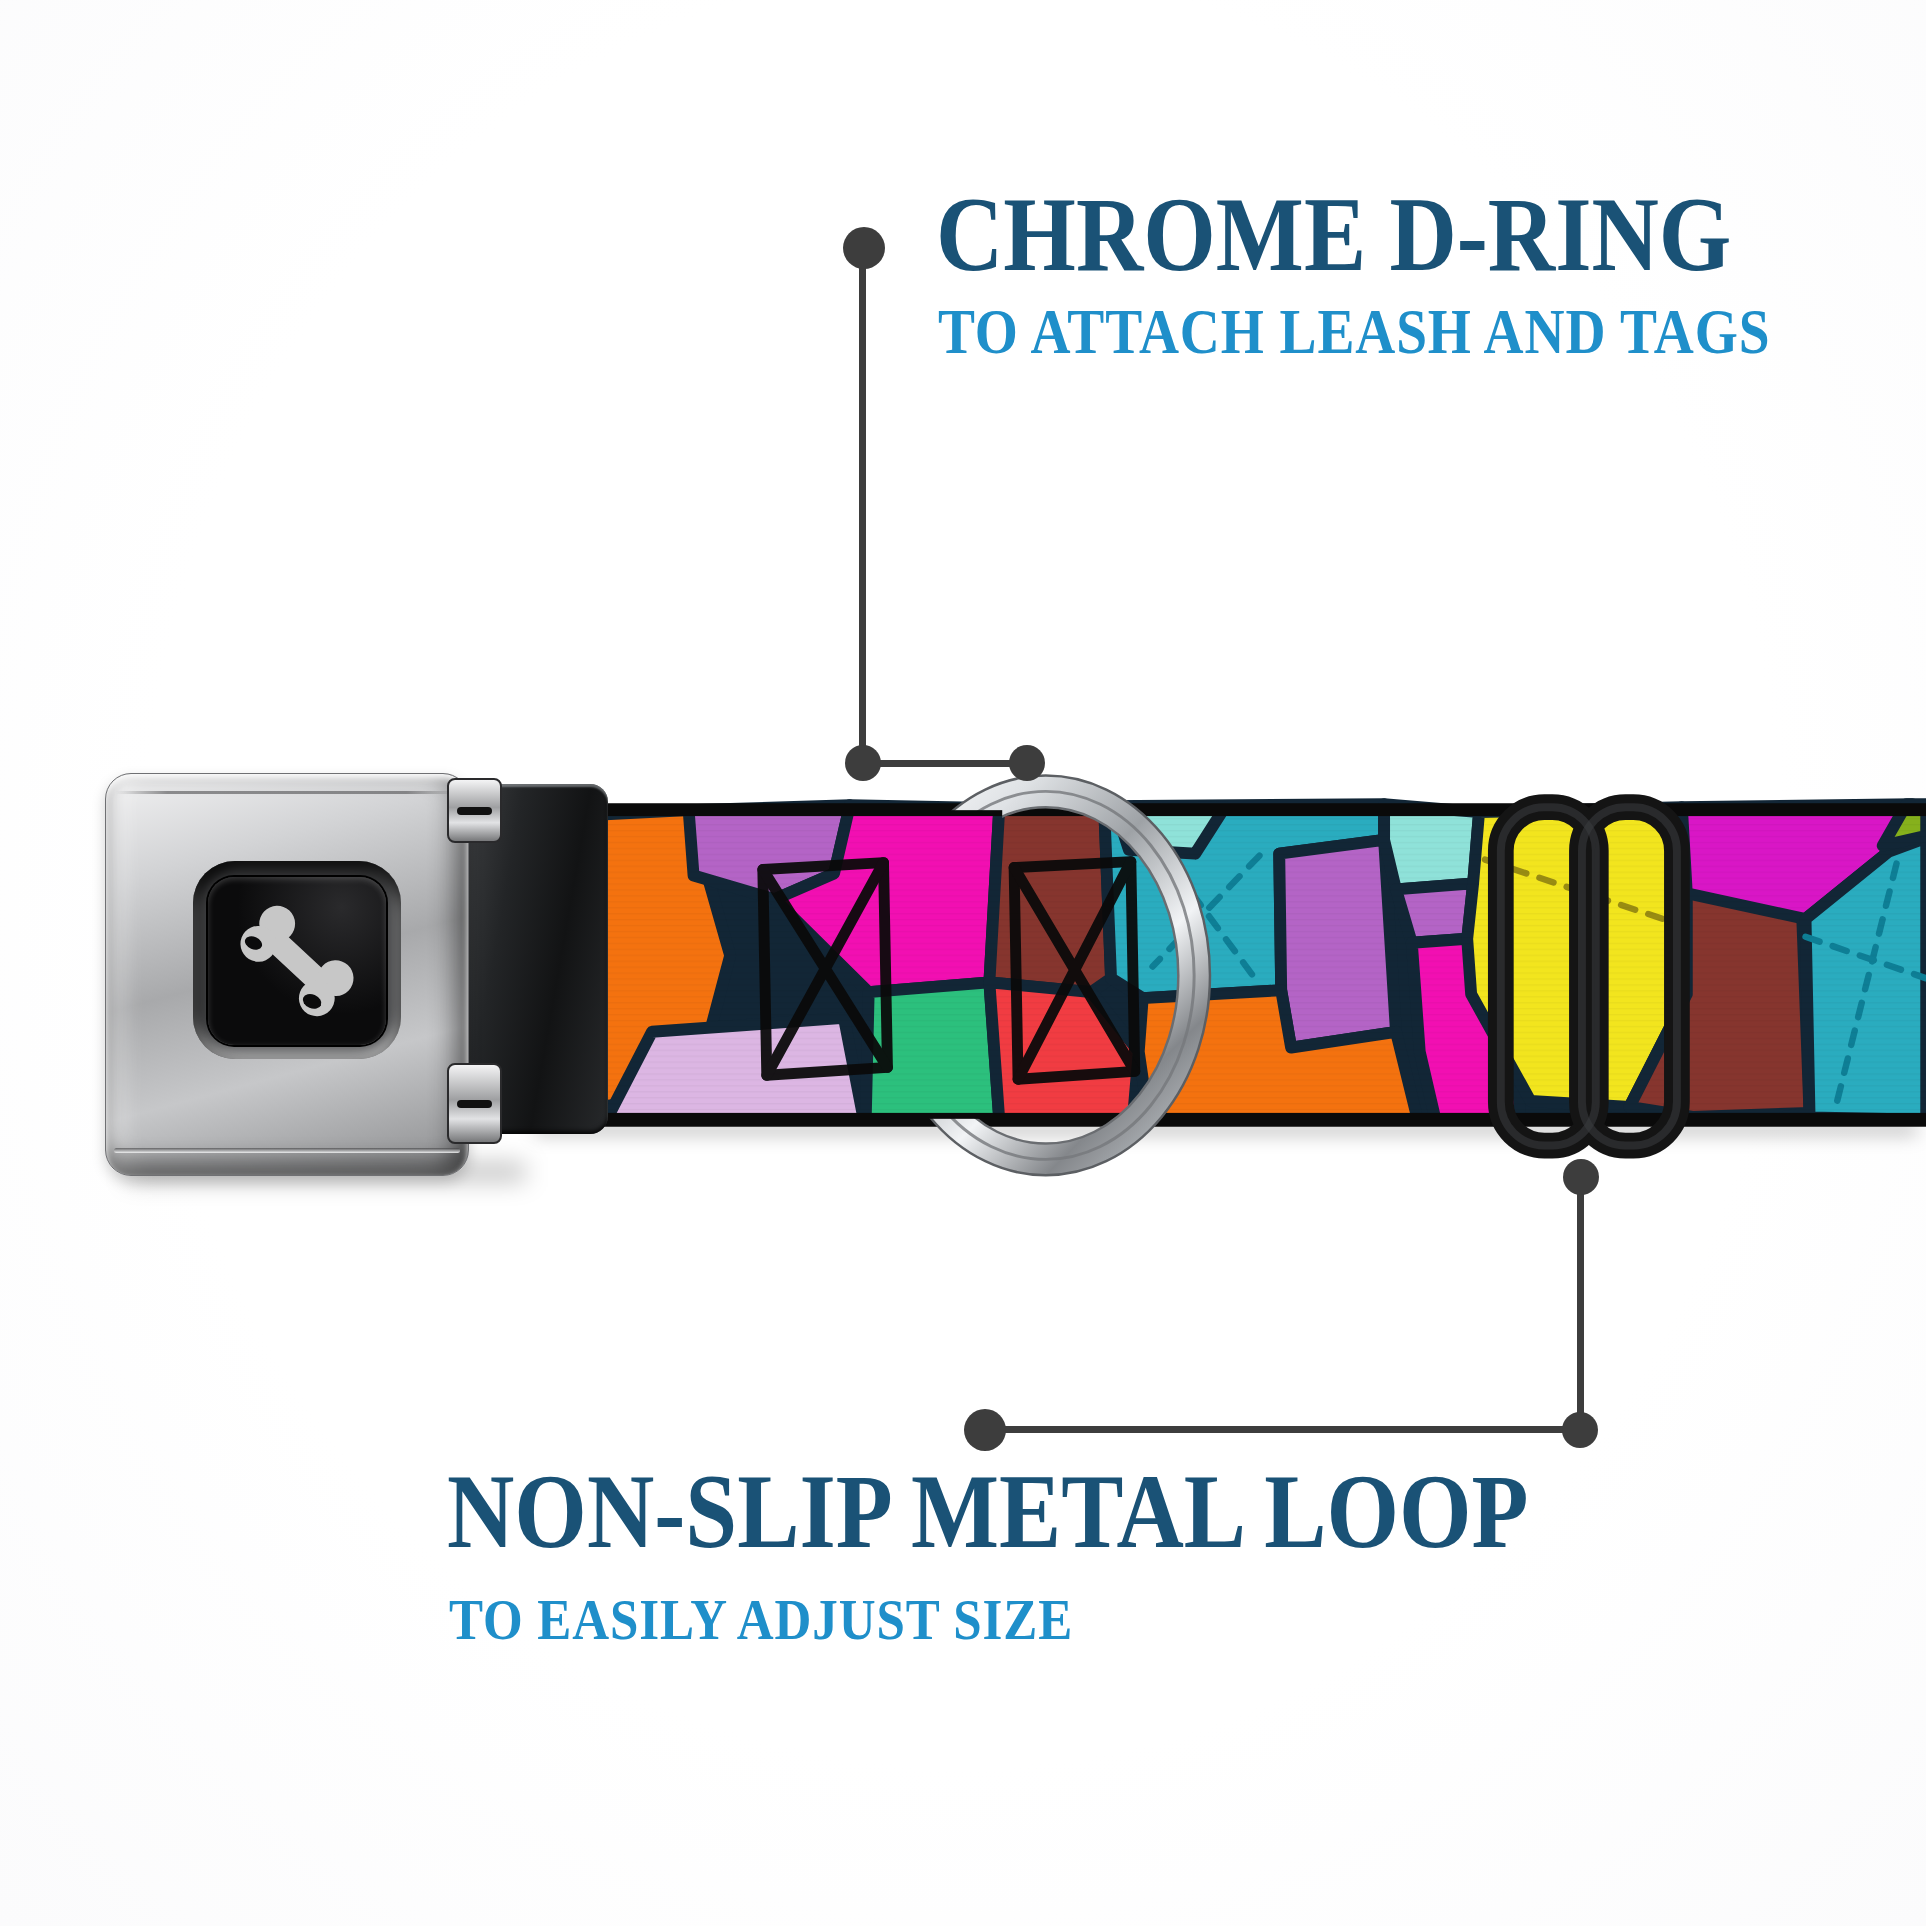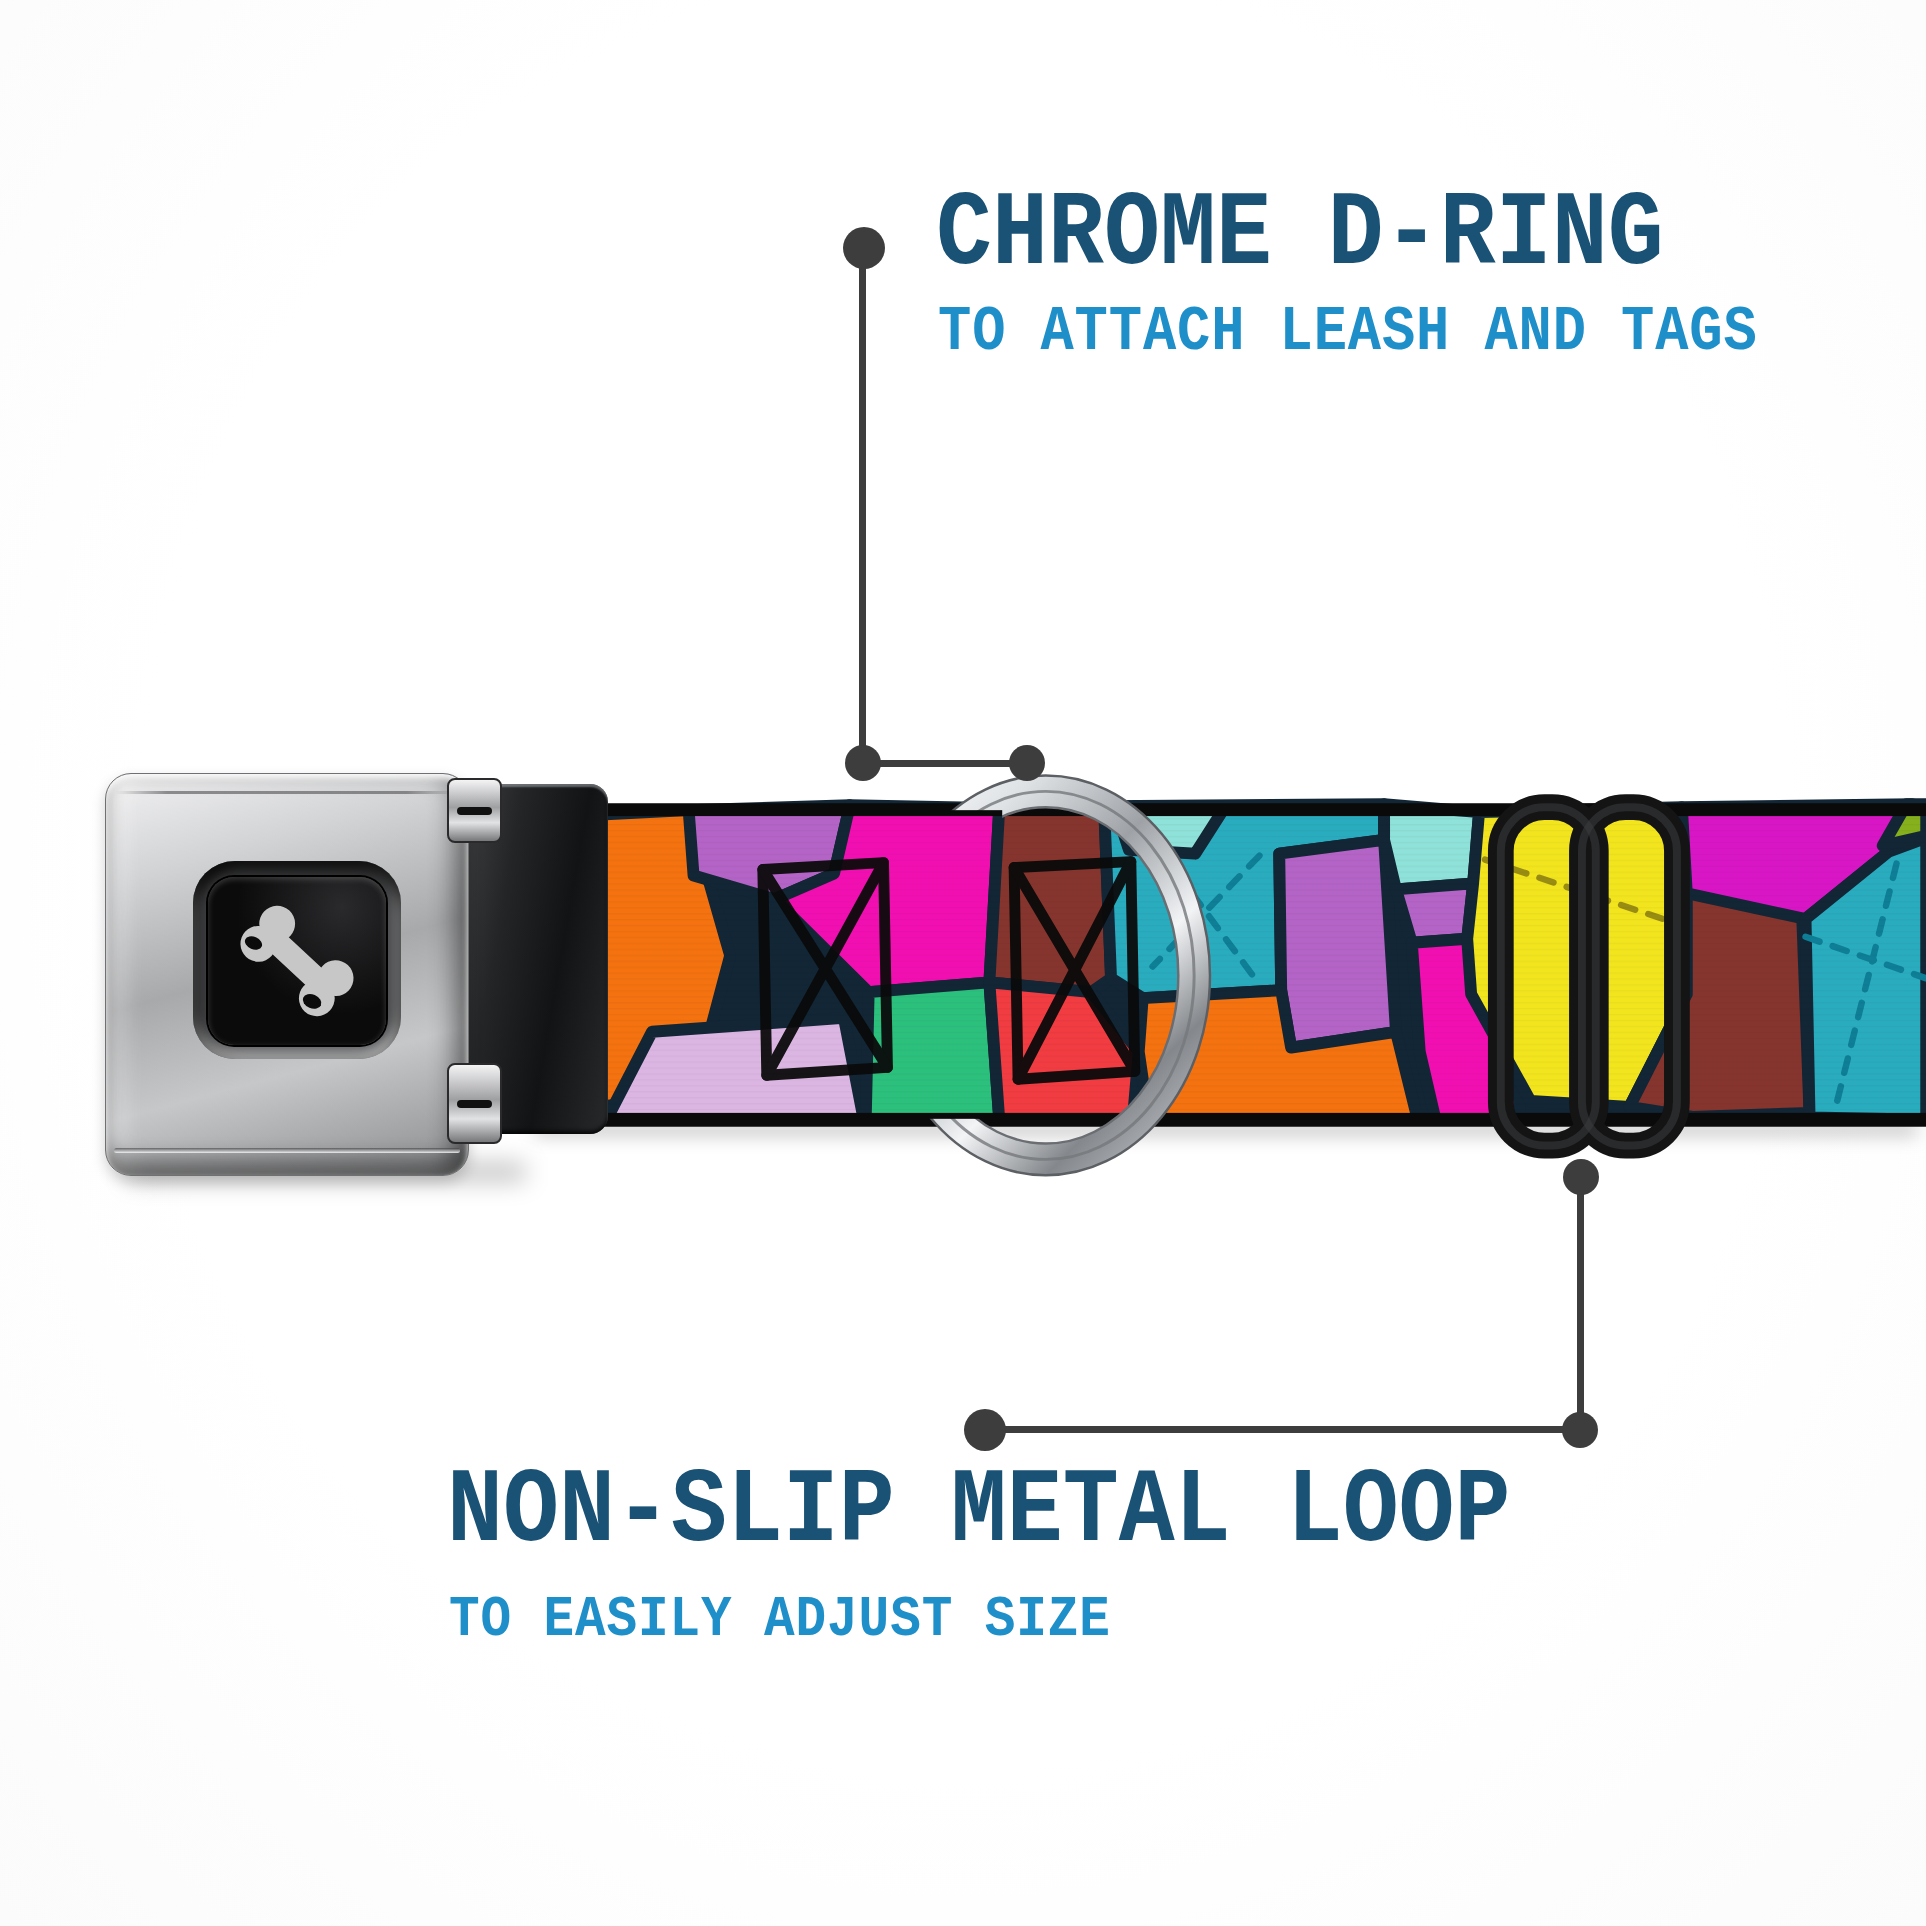--- a/index.html
+++ b/index.html
@@ -1,18 +1,18 @@
 <!DOCTYPE html>
 <html style="--title_blue: #1a5276; --subtitle_blue: #1f8fca; --annotation: #3d3d3d; --grout: #122636; --edge: #0a0a0a; --orange: #f4720f; --orchid: #b464c6; --lavender: #dcb6e3; --hotpink: #f20fb2; --magenta: #d916c6; --green: #2cc07d; --yellowgreen: #86b11c; --red: #f13c42; --maroon: #86352e; --teal: #2aacbf; --teal_dash: #0e7f96; --aqua: #8fe2d9; --yellow: #f2e51e; --yellow_dash: #998c12; --slider_black: #141414; --slider_sheen: #3a3d40; --bone_gray: #c7c7c7;"><head>
 <meta charset="utf-8">
 <style>
   html,body{margin:0;padding:0;background:#ffffff;}
   .stage{position:relative;width:1927px;height:1927px;overflow:hidden;
          background:radial-gradient(ellipse at 50% 45%, #ffffff 60%, #fbfbfc 100%);
-         font-family:Liberation Mono, monospace;}
+         font-family:Liberation Serif, serif;}
   
   .co-title{position:absolute;font-weight:bold;font-size:106px;line-height:1;
             color:var(--title_blue);transform:scaleX(0.88);transform-origin:left top;
             white-space:nowrap;}
   .co-sub{position:absolute;font-weight:bold;font-size:63px;line-height:1;
           color:var(--subtitle_blue);transform:scaleX(0.88);transform-origin:left top;
           letter-spacing:1px;white-space:nowrap;}
   .t-top{left:936px;top:182px;}
   .s-top{left:938px;top:301px;}
   .t-bottom{left:447px;top:1459px;}

